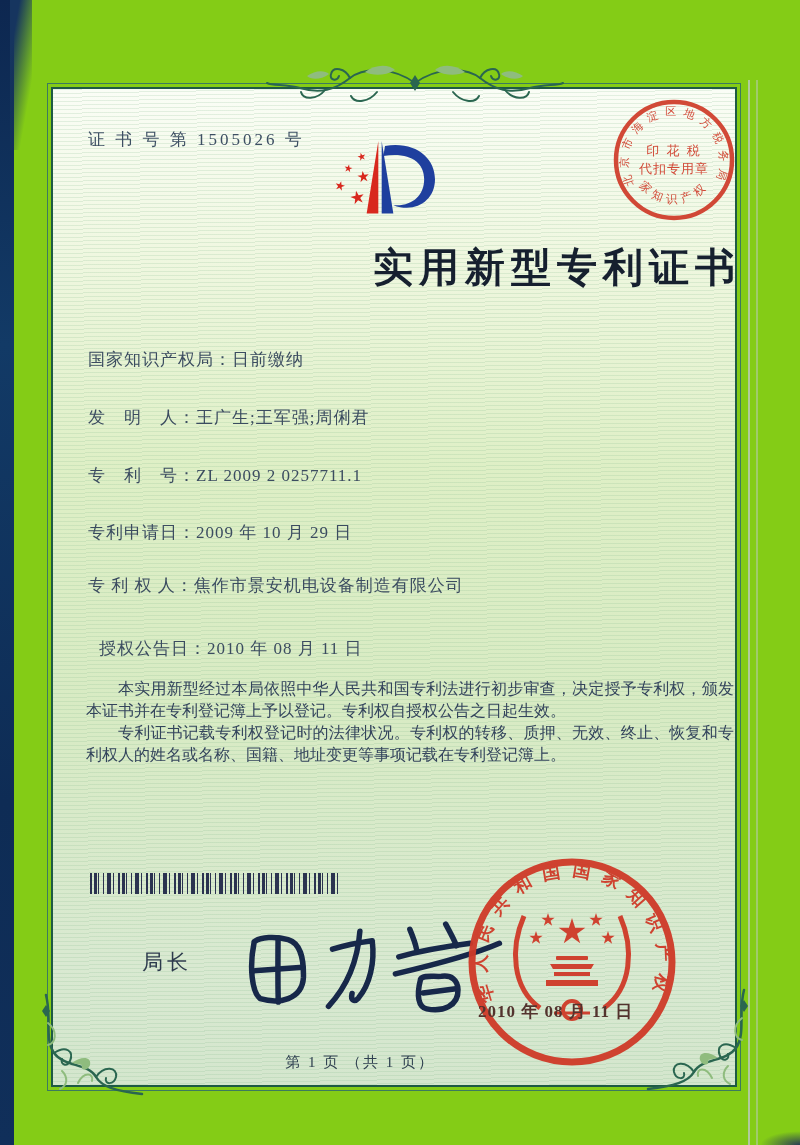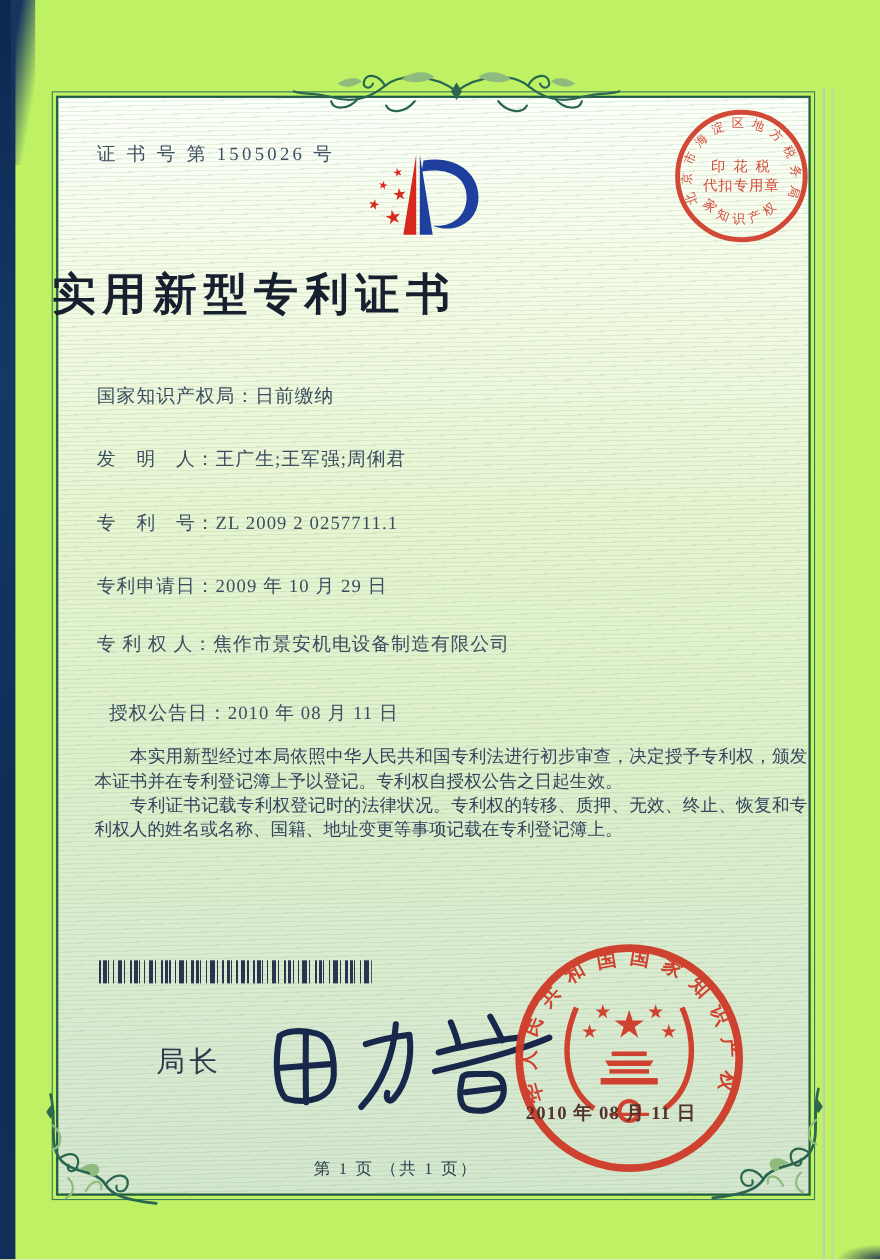--- a/index.html
+++ b/index.html
@@ -1,16 +1,16 @@
 <!DOCTYPE html>
 <html><head>
 <meta charset="utf-8">
 <style>
   html,body{margin:0;padding:0;background:#e9e9e9;}
-  .shot{position:relative;width:800px;height:1145px;background:#bef264;overflow:hidden;
+  .shot{position:relative;width:800px;height:1145px;background:#84cc16;overflow:hidden;
         font-family:"Liberation Serif","DejaVu Serif",serif;}
   
   .book-edge{position:absolute;left:0;top:0;width:14px;height:100%;
              background:linear-gradient(180deg,#0d2750 0%,#123a66 30%,#0e2c55 70%,#102f5a 100%);}
   .book-edge-top{position:absolute;left:10px;top:0;width:22px;height:150px;
                  background:linear-gradient(100deg,#16355f 20%,rgba(22,53,95,0) 75%);}
   .page-edge{position:absolute;top:80px;bottom:0;width:2px;background:#bcc9bf;opacity:.8;}
   .pe1{left:748px;} .pe2{left:756px;opacity:.5;}
   .corner-smudge{position:absolute;right:0;bottom:0;width:40px;height:14px;
                  background:radial-gradient(ellipse at 100% 100%,#2a3c55 0%,rgba(42,60,85,0) 70%);}
@@ -23,35 +23,35 @@
            repeating-linear-gradient(179deg,rgba(130,185,140,.20) 0 1px,rgba(255,255,255,0) 1px 4px),
            linear-gradient(180deg,rgba(255,255,255,.96) 0%,rgba(249,251,242,.92) 16%,
              rgba(238,245,228,.85) 38%,rgba(225,238,214,.9) 62%,#d9e9d1 88%,#d4e6cd 100%);}
   .orn{position:absolute;}
   .orn-top{left:265px;top:60px;}
   .orn-bl{left:38px;top:993px;}
   .orn-br{left:642px;top:983px;transform:scaleX(-1);}
   
   .cert-no{position:absolute;left:88px;top:128px;font-size:17px;letter-spacing:3px;color:#3d4f63;}
   .logo{position:absolute;left:330px;top:136px;}
-  .title{position:absolute;left:47px;top:240px;width:694px;margin:0;text-align:left;
+  .title{position:absolute;left:47px;top:240px;width:694px;margin:0;text-align:right;
          font-size:40px;font-weight:700;letter-spacing:6px;color:#16202f;}
   .fields{position:absolute;left:88px;top:348px;width:630px;font-size:17px;color:#3b4c60;}
   .frow{position:absolute;left:0;white-space:nowrap;letter-spacing:1px;}
   .frow:nth-child(1){top:0;} .frow:nth-child(2){top:58px;text-align:center;} .frow:nth-child(3){top:116px;}
   .frow:nth-child(4){top:173px;} .frow:nth-child(5){top:226px;} .frow:nth-child(6){top:289px;margin-left:11px;}
   .body-text{position:absolute;left:86px;top:678px;width:648px;font-size:16px;
              line-height:22px;color:#33445c;text-align:justify;}
   .body-text p{margin:0;text-indent:2em;}
   .barcode{position:absolute;left:90px;top:873px;width:248px;height:21px;
            background:repeating-linear-gradient(90deg,
              #2b3350 0 2px,transparent 2px 4px,#2b3350 4px 7px,transparent 7px 8px,
              #2b3350 8px 9px,transparent 9px 13px,#2b3350 13px 14px,transparent 14px 17px,
              #2b3350 17px 21px,transparent 21px 23px,#2b3350 23px 24px,transparent 24px 28px);}
-  .sign-label{position:absolute;left:142px;top:948px;font-size:26px;letter-spacing:4px;color:#2c3a4c;text-align:right;}
+  .sign-label{position:absolute;left:142px;top:948px;font-size:21px;letter-spacing:4px;color:#2c3a4c;text-align:right;}
   .signature{position:absolute;left:215px;top:903px;transform:rotate(-2deg);}
   .seal{position:absolute;left:462px;top:852px;opacity:.95;}
   .seal-date{position:absolute;left:478px;top:1000px;font-size:17px;font-weight:700;
              letter-spacing:1px;color:#53332e;z-index:5;}
   .tax-stamp{position:absolute;left:599px;top:85px;opacity:.92;}
   .footer-page{position:absolute;left:47px;top:1053px;width:626px;text-align:center;
                font-size:15px;letter-spacing:2px;color:#2f4050;}
   svg text{font-family:"Liberation Serif","DejaVu Serif",serif;}
 </style>
 </head>

